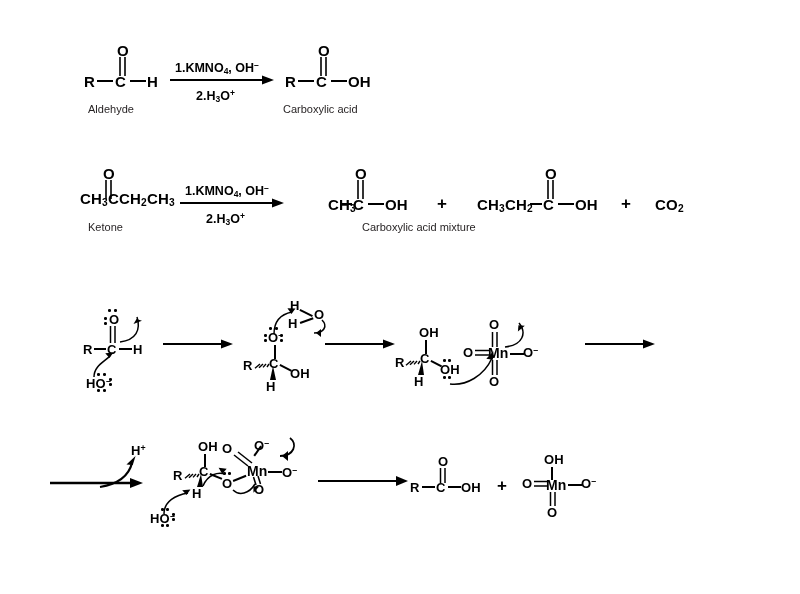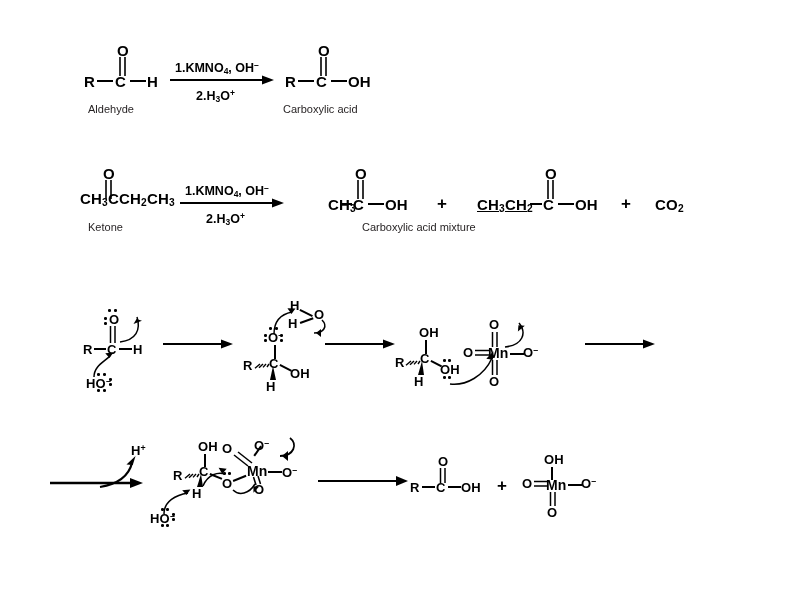--- a/index.html
+++ b/index.html
@@ -112,21 +112,21 @@
     <div class="bond" style="left:368px;top:203px;width:16px;height:1.7px;"></div>
     <div class="caption abs" style="left:362px;top:221px;">Carboxylic acid mixture</div>
 
     <div class="atom plus abs" style="left:437px;top:195px;">+</div>
 
     <div class="atom abs" style="left:545px;top:166px;">O</div>
     <svg style="left:546px;top:180px;width:16px;height:20px;">
       <line x1="2" y1="0" x2="2" y2="19" stroke="#000" stroke-width="1.6"></line>
       <line x1="7" y1="0" x2="7" y2="19" stroke="#000" stroke-width="1.6"></line>
     </svg>
-    <div class="atom abs" style="left:477px;top:197px;text-decoration:underline;">
+    <div class="atom abs" style="left:477px;top:197px;">
       <span>CH</span><sub>3</sub><span>CH</span><sub>2</sub>
     </div>
     <div class="atom abs" style="left:543px;top:197px;">C</div>
     <div class="atom abs" style="left:575px;top:197px;">OH</div>
     <div class="bond" style="left:530px;top:203px;width:12px;height:1.7px;"></div>
     <div class="bond" style="left:558px;top:203px;width:16px;height:1.7px;"></div>
 
     <div class="atom plus abs" style="left:621px;top:195px;">+</div>
 
     <div class="atom abs" style="left:655px;top:197px;">

